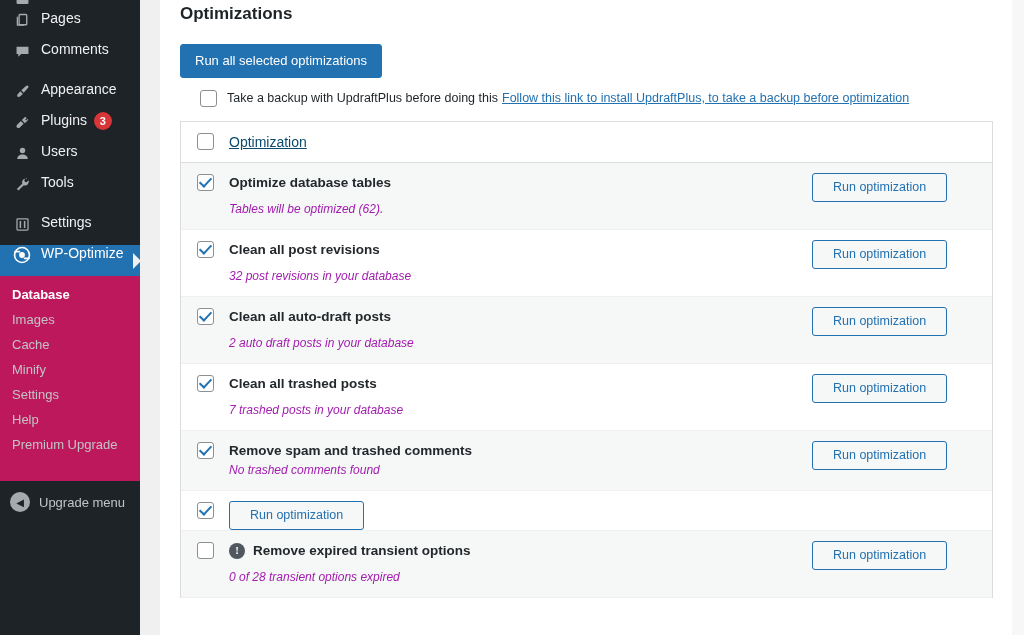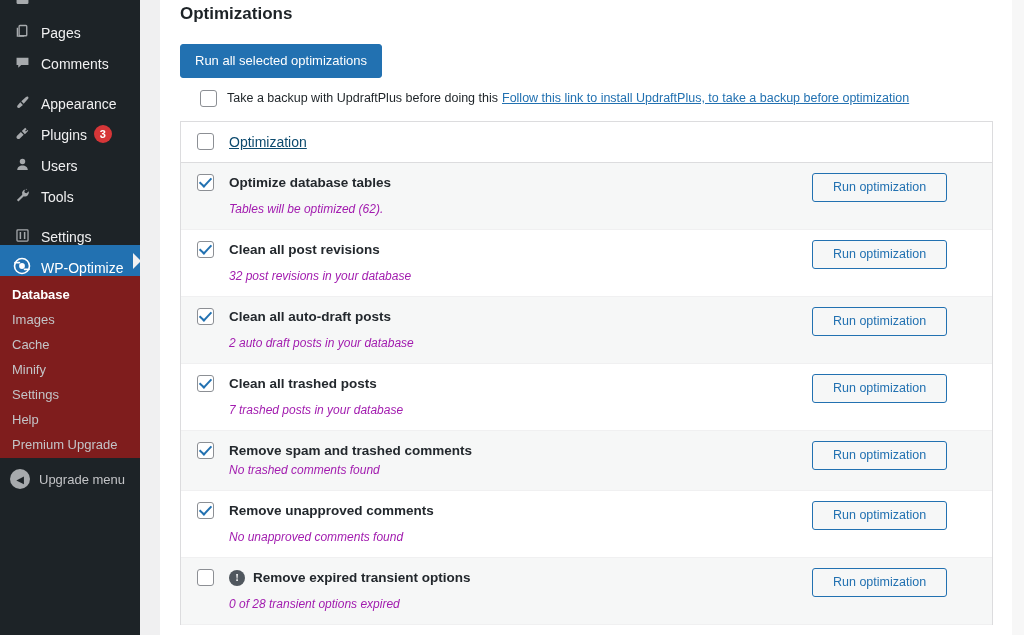--- a/index.html
+++ b/index.html
@@ -13,21 +13,21 @@
 
   
   .sidebar {
     width: 140px; flex: 0 0 140px;
     background: #1d2327;
     color: #c3c4c7;
     position: relative;
     overflow: hidden;
   }
   .menu-item {
-    display: flex; align-items: flex-end;
+    display: flex; align-items: flex-start;
     height: 31px;
     padding: 0 0 0 12px;
     font-size: 14px;
     color: #f0f0f1;
     position: relative;
     cursor: pointer;
   }
   .menu-item .mi-ico {
     width: 20px; height: 20px; flex: 0 0 20px;
     margin-right: 9px;
@@ -53,21 +53,21 @@
     background: #2271b1; color: #fff;
   }
   .menu-item.current .mi-ico { color: #fff; }
   .menu-item.current::after {
     content: ""; position: absolute; right: -1px; top: 50%;
     margin-top: -8px;
     border-style: solid; border-width: 8px 0 8px 8px;
     border-color: transparent transparent transparent #f0f0f1;
   }
 
-  .submenu { background: #7f1d1d; padding: 6px 0 1px 0; }
+  .submenu { background: #be185d; padding: 6px 0 24px 0; }
   .submenu-item {
     display: block; padding: 5px 0 5px 12px;
     font-size: 13px; color: #c3c4c7;
     cursor: pointer; white-space: nowrap;
   }
   .submenu-item.active { color: #fff; font-weight: 700; }
 
   .collapse-row {
     display: flex; align-items: center;
     height: 34px; padding-left: 10px;
@@ -380,26 +380,20 @@
             <div class="opt-info" style="margin-top:2px">No trashed comments found</div>
           </div>
           <div class="col-btn">
             <button class="secondary-btn">Run optimization</button>
           </div>
         </div>
         <div class="opt-row">
           <div class="col-cb">
             <span class="cb checked"></span>
           </div>
-          <div class="col-main">
-            <div class="opt-name">
-              <span>Remove unapproved comments</span>
-            </div>
-            <div class="opt-info">No unapproved comments found</div>
-          </div>
           <div class="col-btn">
             <button class="secondary-btn">Run optimization</button>
           </div>
         </div>
         <div class="opt-row alt">
           <div class="col-cb">
             <span class="cb"></span>
           </div>
           <div class="col-main">
             <div class="opt-name">

